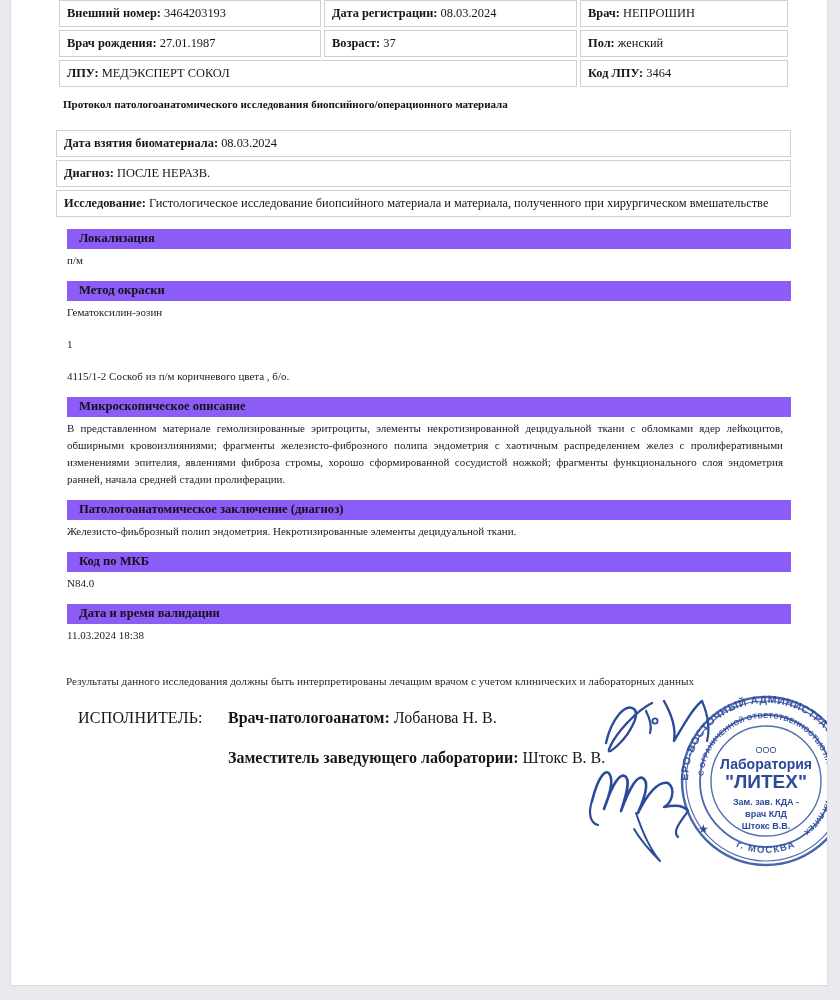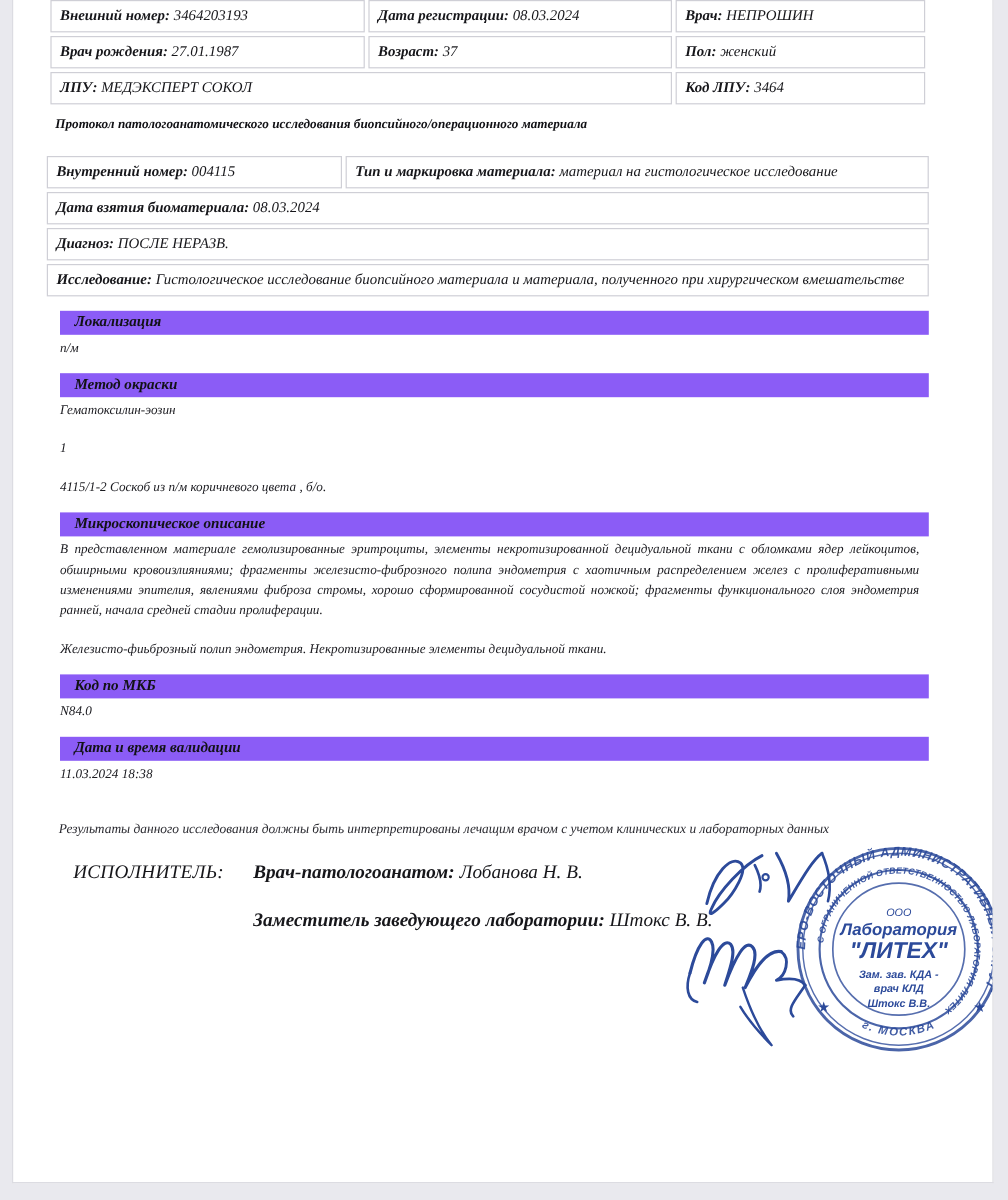--- a/index.html
+++ b/index.html
@@ -22,24 +22,23 @@
     height: 986px;
     background: #ffffff;
     border: 1px solid #dcdce2;
     border-top: none;
     box-sizing: border-box;
     overflow: hidden;
   }
 
   .content {
     position: absolute;
-    left: 28px;
+    left: 45px;
     top: 0;
     width: 735px;
-    font-style: italic;
   }
 
   
   .info-table {
     width: 735px;
     border-collapse: separate;
     border-spacing: 3px 3px;
     margin-top: -3px;
     table-layout: fixed;
   }
@@ -202,30 +201,20 @@
         <td>
           <span class="lbl">Код ЛПУ:</span>
           <span class="val">3464</span>
         </td>
       </tr>
     </tbody>
       </table>
 
     <div class="protocol-title">Протокол патологоанатомического исследования биопсийного/операционного материала</div>
 
-    <div class="row-split">
-      <div class="row-box cell-internal">
-        <span class="lbl">Внутренний номер:</span>
-        <span class="val">004115</span>
-      </div>
-      <div class="row-box cell-type">
-        <span class="lbl">Тип и маркировка материала:</span>
-        <span class="val">материал на гистологическое исследование</span>
-      </div>
-    </div>
 
     <div class="row-box">
       <span class="lbl">Дата взятия биоматериала:</span>
       <span class="val">08.03.2024</span>
     </div>
 
     <div class="row-box">
       <span class="lbl">Диагноз:</span>
       <span class="val">ПОСЛЕ НЕРАЗВ.</span>
     </div>
@@ -252,20 +241,21 @@
     <div class="section">
       <div class="section-body narrow">4115/1-2 Соскоб из п/м коричневого цвета , б/о.</div>
     </div>
 
     <div class="section">
       <div class="section-head">Микроскопическое описание</div>
       <div class="section-body">В представленном материале гемолизированные эритроциты, элементы некротизированной децидуальной ткани с обломками ядер лейкоцитов, обширными кровоизлияниями; фрагменты железисто-фиброзного полипа эндометрия с хаотичным распределением желез с пролиферативными изменениями эпителия, явлениями фиброза стромы, хорошо сформированной сосудистой ножкой; фрагменты функционального слоя эндометрия ранней, начала средней стадии пролиферации.</div>
     </div>
 
     <div class="section">
+      <div class="section-head">Патологоанатомическое заключение (диагноз)</div>
       <div class="section-body narrow">Железисто-фиьброзный полип эндометрия. Некротизированные элементы децидуальной ткани.</div>
     </div>
 
     <div class="section">
       <div class="section-head">Код по МКБ</div>
       <div class="section-body narrow">N84.0</div>
     </div>
 
     <div class="section">
       <div class="section-head">Дата и время валидации</div>

